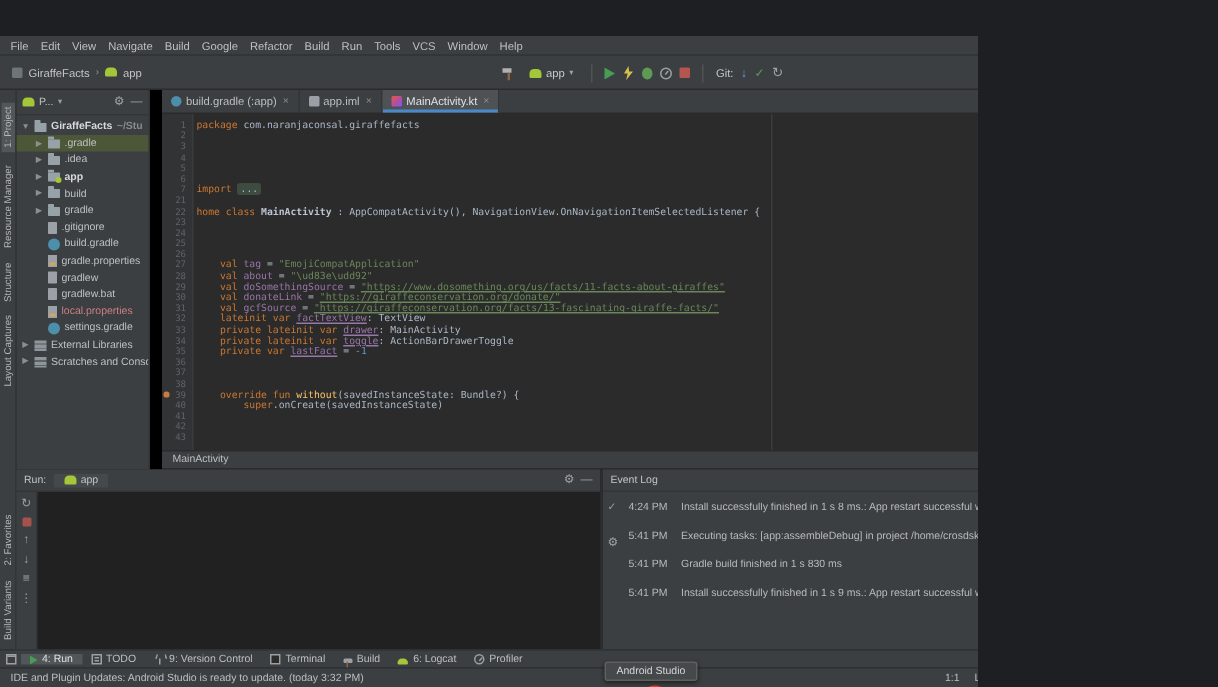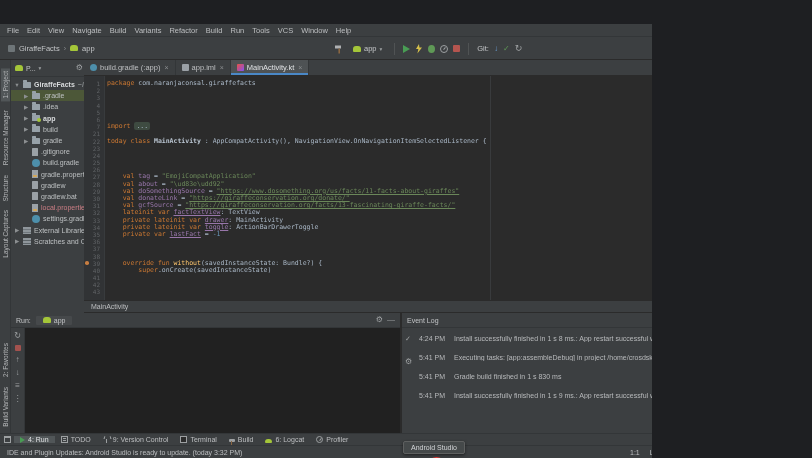--- a/index.html
+++ b/index.html
@@ -56,21 +56,21 @@
   .ic-module{width:8px;height:6px;background:#97a1a8;border-radius:0.5px;position:relative;}
   .ic-module::before{content:"";position:absolute;top:-2px;left:0;width:4px;height:2px;background:inherit;}
   .ic-module::after{content:"";position:absolute;right:-1px;bottom:-1px;width:4px;height:4px;background:#a4c639;border-radius:50%;}
   .ic-file{width:6px;height:8px;background:#9ba1a6;border-radius:0.5px;}
   .ic-gradle{width:8px;height:8px;border-radius:50%;background:#4d8fab;}
   .ic-props{width:6px;height:8px;background:#9ba1a6;position:relative;}
   .ic-props::after{content:"";position:absolute;bottom:1px;left:1px;right:1px;height:2px;background:#d2a75a;}
   .ic-extlib{width:8px;height:7px;background:repeating-linear-gradient(#8f969b 0 2px,#70777c 2px 3px);}
   .ic-scratch{width:8px;height:7px;background:repeating-linear-gradient(#8f969b 0 2px,#5d6468 2px 3px);}
   
-  #editor{left:84px;top:36px;width:690px;height:253px;background:#2b2b2b;box-sizing:border-box;}
+  #editor{left:108px;top:36px;width:690px;height:253px;background:#2b2b2b;box-sizing:border-box;}
   #tabbar{height:16px;background:#3c3f41;display:flex;align-items:stretch;border-bottom:1px solid #2b2b2b;box-sizing:border-box;}
   .tab{display:inline-flex;align-items:center;gap:3px;padding:0 6px;font-size:7.5px;color:#bdbfc1;border-right:1px solid #333638;}
   .tab.active{background:#4e5254;color:#e0e2e4;box-shadow:inset 0 -2px 0 #4a88c7;}
   .tx{color:#8b8e90;font-size:7px;margin-left:1px;}
   .tico{width:7px;height:7px;border-radius:1px;flex:none;}
   .tico.gradle{background:#4d8fab;border-radius:50%;}
   .tico.file{background:#9aa0a6;}
   .tico.kotlin{background:linear-gradient(135deg,#e85447,#b44f9e 55%,#7f52ff);}
   #codearea{position:relative;height:224px;overflow:hidden;}
   #codearea::before{content:"";position:absolute;left:0;top:0;bottom:0;width:20px;background:#313335;border-right:1px solid #383b3d;}
@@ -156,21 +156,21 @@
 
 <div id="root">
 
   <div id="menubar" class="abs">
     <span id="menu-items" class="flex">
         <span class="mitem">File</span>
         <span class="mitem">Edit</span>
         <span class="mitem">View</span>
         <span class="mitem">Navigate</span>
         <span class="mitem">Build</span>
-        <span class="mitem">Variants</span>
+        <span class="mitem">Google</span>
         <span class="mitem">Refactor</span>
         <span class="mitem">Build</span>
         <span class="mitem">Run</span>
         <span class="mitem">Tools</span>
         <span class="mitem">VCS</span>
         <span class="mitem">Window</span>
         <span class="mitem">Help</span>
       </span>
   </div>
 
@@ -370,21 +370,21 @@
           <div class="cl">
             <span class="gut"><span>7</span></span>
             <span class="ct"><span class="c-k">import </span><span class="c-f">...</span></span>
           </div>
           <div class="cl">
             <span class="gut"><span>21</span></span>
             <span class="ct"></span>
           </div>
           <div class="cl">
             <span class="gut"><span>22</span></span>
-            <span class="ct"><span class="c-k">today class </span><span class="c-cls">MainActivity</span><span class="c-p"> : AppCompatActivity(), NavigationView.OnNavigationItemSelectedListener {</span></span>
+            <span class="ct"><span class="c-k">home class </span><span class="c-cls">MainActivity</span><span class="c-p"> : AppCompatActivity(), NavigationView.OnNavigationItemSelectedListener {</span></span>
           </div>
           <div class="cl">
             <span class="gut"><span>23</span></span>
             <span class="ct"></span>
           </div>
           <div class="cl">
             <span class="gut"><span>24</span></span>
             <span class="ct"></span>
           </div>
           <div class="cl">

